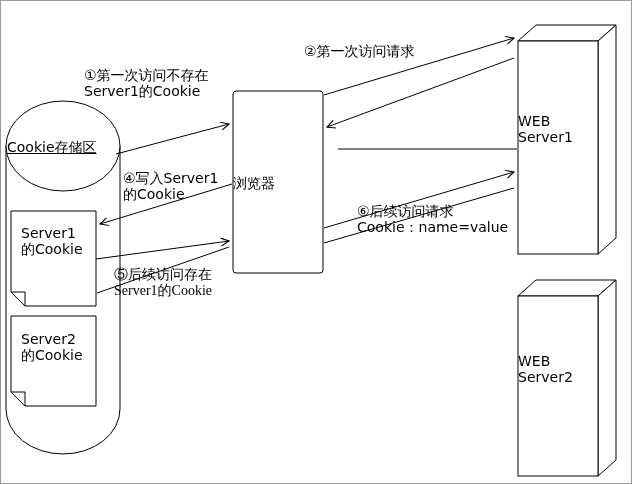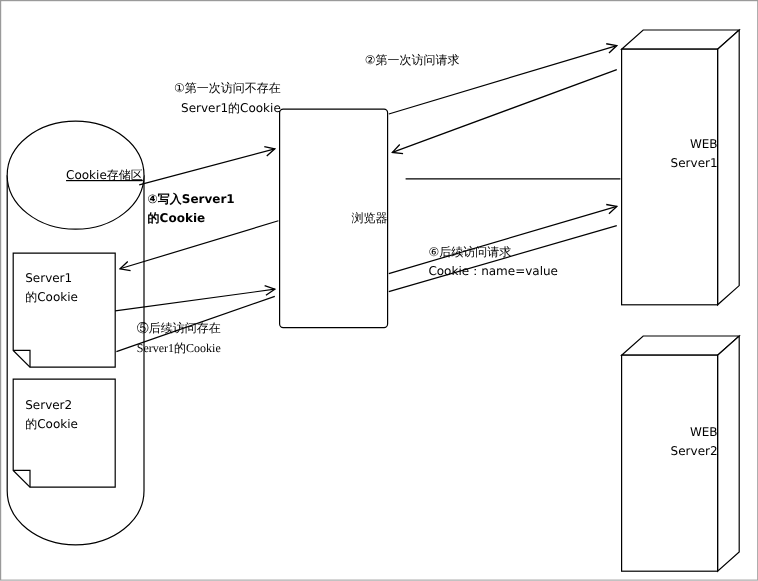--- a/index.html
+++ b/index.html
@@ -9,26 +9,26 @@
     box-sizing:border-box;
     border:1px solid #9a9a9a;
     background:#ffffff;
     font-family:"DejaVu Sans", sans-serif;
     color:#000;
     overflow:hidden;
   }
   #diagram-svg{position:absolute;left:0;top:0;}
   .label{
     position:absolute;
-    font-size:10px;
+    font-size:14px;
     line-height:16px;
     white-space:pre-line;
     color:#000;
   }
-  .center{text-align:right;}
+  .center{text-align:left;}
 </style>
 </head>
 <body>
 
 <div id="canvas">
 
   <svg id="diagram-svg" width="632" height="484" viewBox="0 0 632 484">
     <defs>
       <marker id="arrow" viewBox="0 0 10 10" refX="9" refY="5" markerWidth="10" markerHeight="10" orient="auto">
         <path d="M1,1 L9,5 L1,9" fill="none" stroke="#000" stroke-width="1.1"></path>
@@ -92,21 +92,21 @@
 
   <div class="label center" style="left:517px;top:352px;width:80px;">WEB
 Server2</div>
 
   <div class="label center" style="left:83px;top:66px;width:150px;">①第一次访问不存在
 Server1的Cookie</div>
 
   <div class="label" style="left:303px;top:42px;">②第一次访问请求</div>
 
 
-  <div class="label" style="left:122px;top:158px;font-weight:bold;">④写入Server1
+  <div class="label" style="left:122px;top:169px;">④写入Server1
 的Cookie</div>
 
   <div class="label" style="left:113px;top:266px;font-family:Liberation Serif, serif;">⑤后续访问存在
 Server1的Cookie</div>
 
   <div class="label" style="left:356px;top:202px;">⑥后续访问请求
 Cookie：name=value</div>
 
 </div>
 

